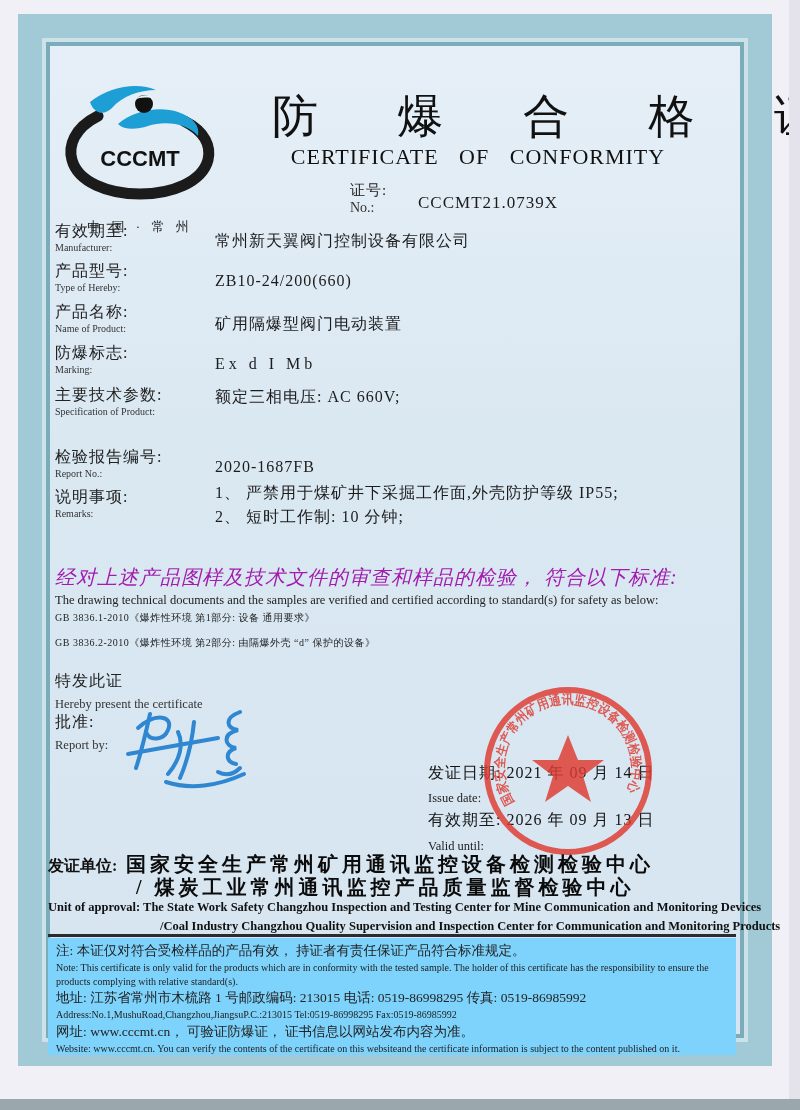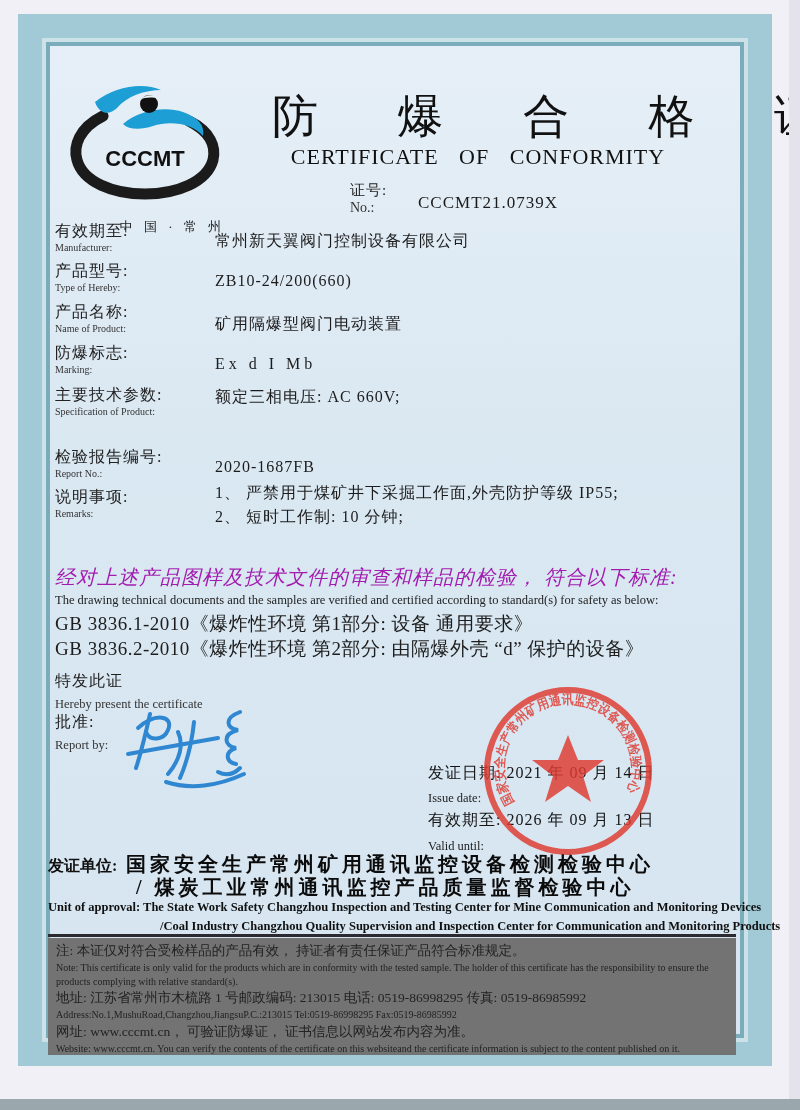--- a/index.html
+++ b/index.html
@@ -17,37 +17,37 @@
   .abs { position:absolute; }
   .zh-label { font-size:16px; color:#222; letter-spacing:1px; }
   .en-label { font-size:10px; color:#333; }
   .value { font-size:16px; color:#1c1c1c; letter-spacing:1px; }
 
   .title-zh { font-size:46px; color:#111; letter-spacing:34px; text-indent:34px; text-align:center; width:480px; white-space:nowrap; }
   .title-en { font-size:22px; color:#111; word-spacing:14px; letter-spacing:1px; text-align:center; width:480px; }
 
   .std-zh { font-size:20px; color:#a21caf; letter-spacing:1px;font-style:italic; }
   .std-en { font-size:12.5px; color:#222; }
-  .gb { font-size:19px; color:#1d1d1d; letter-spacing:0.5px; }
+  .gb { font-size:10px; color:#1d1d1d; letter-spacing:0.5px; }
 
   .unit-label { font-size:16px; font-weight:bold; color:#111; }
   .unit-zh { font-size:20px; font-weight:bold; color:#0b0b0b; letter-spacing:4px; white-space:nowrap; }
   .unit-en { font-size:12.5px; font-weight:bold; color:#111; white-space:nowrap; }
 
   .divider { position:absolute; left:48px; top:934px; width:688px; height:3px; background:#2a2a30; }
-  .notes { position:absolute; left:48px; top:938px; width:688px; padding:3px 8px 0 8px; background:#737373; }
+  .notes { position:absolute; left:48px; top:938px; width:688px; padding:3px 8px 0 8px; background:#7dd3fc; }
   .note-zh { font-size:13.5px; color:#222; margin-top:1px; }
   .note-en { font-size:10px; color:#222; margin-top:1px; line-height:1.35; }
 
   .date-zh { font-size:16px; color:#151515; letter-spacing:1px; white-space:nowrap; }
   .date-en { font-size:12.5px; color:#222; }
 
   .seal-svg { position:absolute; left:478px; top:681px; width:180px; height:180px; opacity:0.82; }
   .sig-svg { position:absolute; left:122px; top:702px; width:160px; height:95px; }
-  .logo-box { position:absolute; left:55px; top:80px; width:170px; text-align:right; }
+  .logo-box { position:absolute; left:55px; top:80px; width:170px; text-align:center; }
   .logo-region { font-size:13px; color:#222; letter-spacing:4px; margin-top:4px; }
 </style>
 </head>
 <body>
 
 <div class="page">
   <div class="band-outer">
     <div class="inner-light"></div>
     <div class="inner-dark"></div>
     <div class="content-bg"></div>

